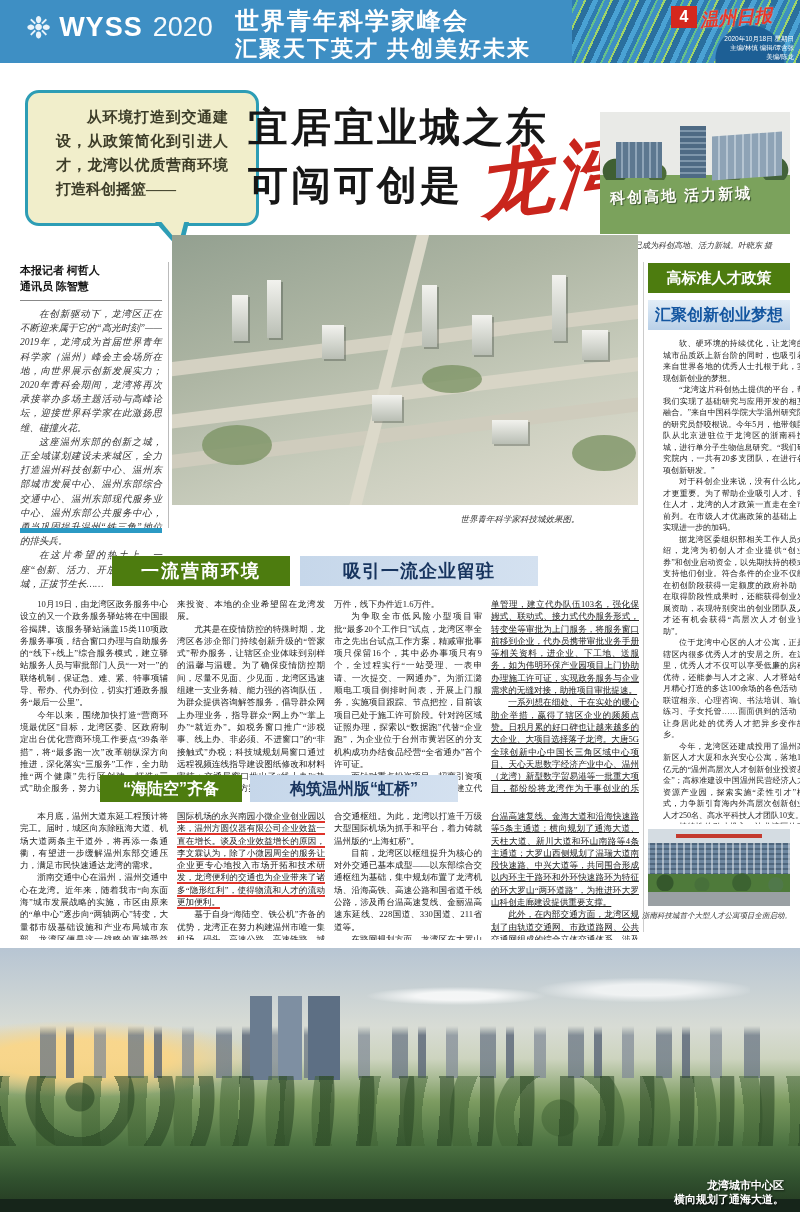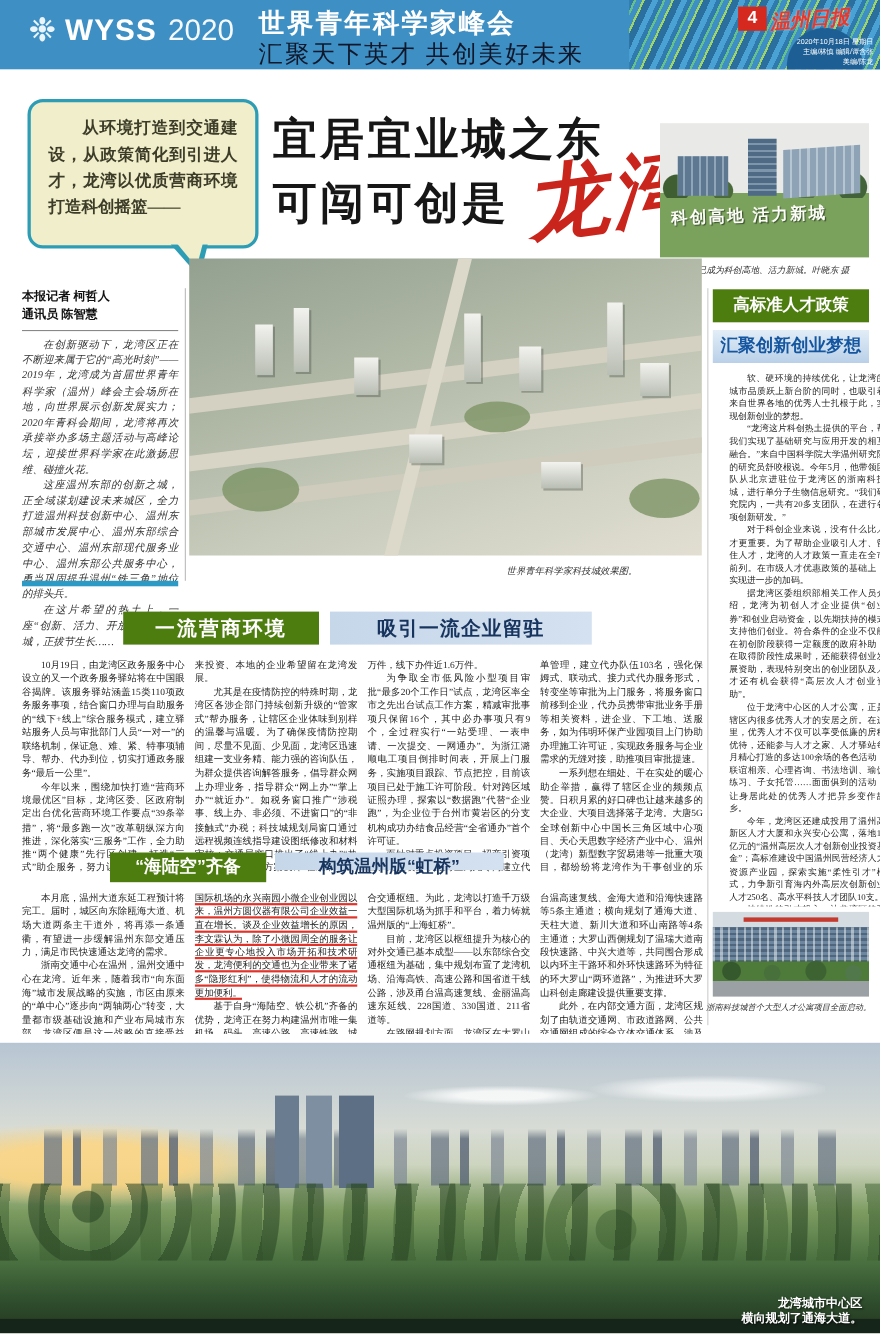--- a/index.html
+++ b/index.html
@@ -7,35 +7,35 @@
         font-family:"Liberation Serif",serif;color:#222;}
   
   .banner{position:absolute;left:0;top:0;width:800px;height:63px;background:#3e8fc4;}
   .wyss{position:absolute;left:26px;top:12px;color:#fff;display:flex;align-items:center;gap:8px;
         font-family:"Liberation Sans",sans-serif;}
   .wyss .glyph{font-size:30px;line-height:30px;color:#eaf4fb;}
   .wyss .w1{font-size:27px;font-weight:bold;letter-spacing:1px;}
   .wyss .w2{font-size:27px;font-weight:300;opacity:.95;margin-left:2px;}
   .banner-title{position:absolute;left:235px;top:5px;color:#fff;font-family:"Liberation Sans",sans-serif;
         font-size:24px;font-weight:bold;letter-spacing:2px;}
-  .banner-sub{position:absolute;left:235px;top:34px;color:#0f172a;font-family:"Liberation Sans",sans-serif;
-        font-size:22px;font-weight:400;letter-spacing:2px;}
+  .banner-sub{position:absolute;left:235px;top:34px;color:#ffffff;font-family:"Liberation Sans",sans-serif;
+        font-size:22px;font-weight:700;letter-spacing:2px;}
   .banner-deco{position:absolute;right:0;top:0;width:228px;height:63px;overflow:hidden;
         background:
           radial-gradient(circle at 78% 95%, #1d5f95 0 34px, rgba(29,95,149,0) 35px),
           repeating-linear-gradient(115deg,#2f7bb0 0 4px,#66c08a 4px 6px,#3e8fc4 6px 11px,#9fd468 11px 13px,#2a6f9e 13px 19px,#4aa2d4 19px 24px);}
   .page-num{position:absolute;right:103px;top:6px;width:26px;height:22px;background:#d5281e;color:#fff;
         font-family:"Liberation Sans",sans-serif;font-weight:bold;font-size:16px;text-align:center;line-height:22px;}
   .masthead{position:absolute;right:8px;top:5px;width:92px;color:#e8382b;font-family:"DejaVu Serif",serif;
         font-style:italic;font-weight:bold;font-size:18px;transform:rotate(-4deg);text-shadow:0 0 2px rgba(255,255,255,.6);}
   .dateblock{position:absolute;right:6px;top:34px;width:120px;color:#fff;font-family:"Liberation Sans",sans-serif;
         font-size:6.5px;line-height:9px;text-align:right;}
   
   .bubble{position:absolute;left:25px;top:90px;width:172px;height:106px;background:#f1eecb;
-        border:3px solid #2d9db5;border-radius:14px;padding:12px 16px;
+        border:3px solid #2d9db5;border-radius:14px;padding:12px 28px;
         font-size:15px;font-weight:bold;line-height:24px;color:#3c3c28;text-align:justify;}
   .bubble .ind{display:inline-block;width:2em;}
   .tail-out{position:absolute;left:155px;top:222px;width:34px;height:30px;background:#2d9db5;
         clip-path:polygon(0 0,100% 0,78% 100%);}
   .tail-in{position:absolute;left:159px;top:219px;width:26px;height:24px;background:#f1eecb;
         clip-path:polygon(0 0,100% 0,76% 100%);}
   .headline{position:absolute;left:248px;top:98px;width:400px;font-family:"Liberation Sans",sans-serif;
         font-weight:900;color:#161616;font-size:40px;line-height:58px;letter-spacing:3px;}
   .brush{position:absolute;left:478px;top:128px;font-family:"DejaVu Serif",serif;font-style:italic;
         font-weight:bold;font-size:74px;color:#c9251c;transform:rotate(-8deg);letter-spacing:4px;}
@@ -101,29 +101,29 @@
   .intro .para{font-style:italic;font-size:9.5px;line-height:14.2px;margin:0;text-align:justify;text-indent:2em;color:#333;}
   .teal-bar{position:absolute;left:20px;top:528px;width:142px;height:5px;background:#2b9ac4;}
   
   .tag-red{position:absolute;background:#4d7c0f;color:#fff;font-family:"Liberation Sans",sans-serif;
         font-weight:bold;text-align:center;}
   .bar-blue{position:absolute;background:linear-gradient(90deg,#c6d7ea,#d4e1f0);color:#17345e;
         font-family:"Liberation Sans",sans-serif;font-weight:bold;text-align:center;}
   .h-mid-red{left:112px;top:556px;width:178px;height:30px;font-size:18px;line-height:30px;letter-spacing:2px;}
   .h-mid-blue{left:300px;top:556px;width:238px;height:30px;font-size:18px;line-height:30px;letter-spacing:1px;}
   .h-bot-red{left:100px;top:775px;width:142px;height:27px;font-size:16px;line-height:27px;}
-  .h-bot-blue{left:250px;top:775px;width:208px;height:16px;font-size:16px;line-height:27px;}
+  .h-bot-blue{left:250px;top:775px;width:208px;height:27px;font-size:16px;line-height:27px;}
   
   .col{position:absolute;width:148px;overflow:hidden;}
   .col .para{font-size:8.6px;line-height:12.3px;margin:0;text-align:justify;text-indent:2em;color:#1d1d1d;}
   .col .para.cont{text-indent:0;}
   .u-red{text-decoration:underline;text-decoration-color:#e0332a;text-decoration-thickness:1.5px;text-underline-offset:2px;}
   .mid-col{top:598px;height:196px;}
   .bot-col{top:810px;height:130px;}
-  .cx1{left:20px;} .cx2{left:177px;} .cx3{left:334px;} .cx4{left:491px;}
+  .cx1{left:20px;} .cx2{left:177px;} .cx3{left:334px;} .cx4{left:491px;text-decoration:underline;}
   
   .right-rule{position:absolute;left:643px;top:262px;width:1px;height:670px;background:#ccc;}
   .r-tag{left:648px;top:263px;width:142px;height:30px;font-size:15px;line-height:30px;}
   .r-bar{left:648px;top:300px;width:142px;height:30px;font-size:16px;line-height:30px;color:#1456a0;
         background:linear-gradient(#e2edf7,#b9d0e8);}
   .r-body{position:absolute;left:648px;top:338px;width:142px;height:486px;overflow:hidden;margin-left:15px;}
   .r-body .para{font-size:8px;line-height:11.5px;margin:0;text-align:justify;text-indent:2em;color:#1d1d1d;}
   .cap-tr{left:598px;top:240px;width:194px;font-size:8px;text-align:center;}
   .cap-main{left:410px;top:514px;width:220px;font-size:8.5px;text-align:center;}
   .cap-cn{left:642px;top:911px;width:150px;font-size:7.5px;text-align:left;}

